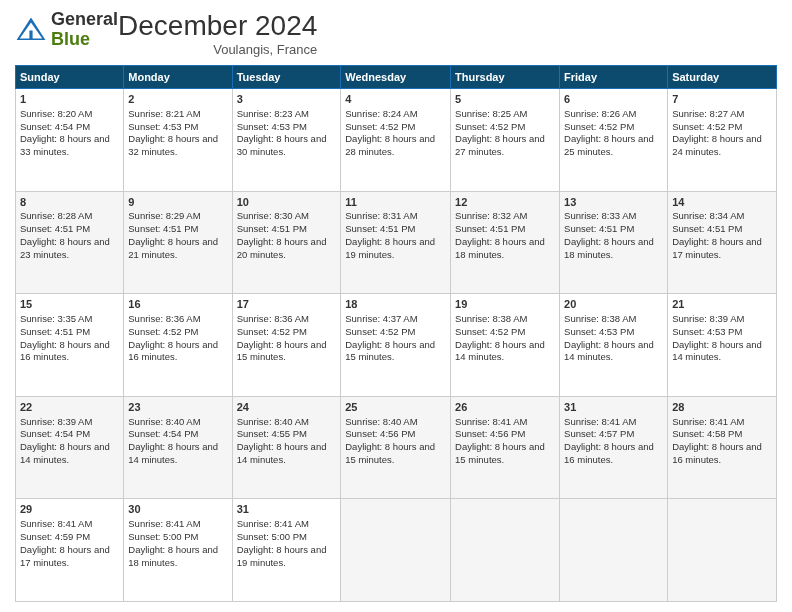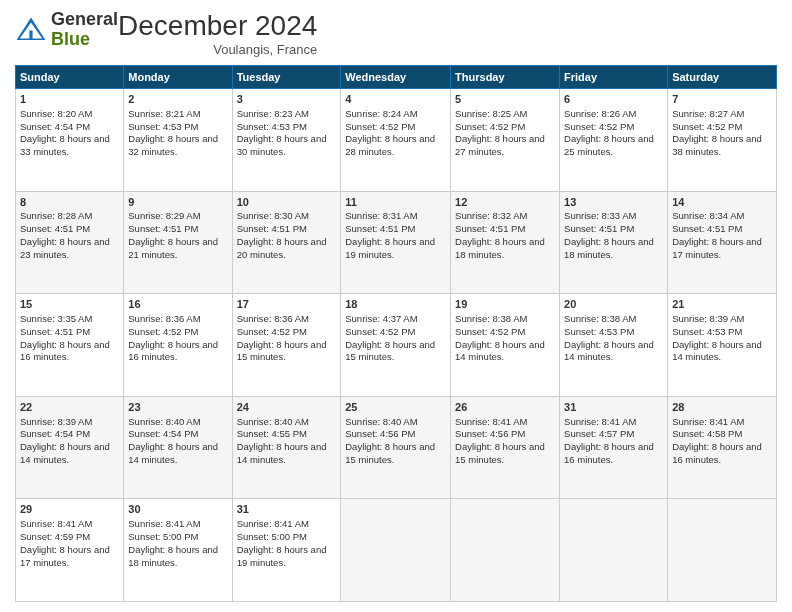--- a/index.html
+++ b/index.html
@@ -125,21 +125,21 @@
       </tr>
     </thead>
     <tbody id="calendar-body">
     <tr>
           <td><span class="day-num">1</span><span>Sunrise: 8:20 AM</span><br><span>Sunset: 4:54 PM</span><br><span>Daylight: 8 hours and 33 minutes.</span></td>
           <td><span class="day-num">2</span><span>Sunrise: 8:21 AM</span><br><span>Sunset: 4:53 PM</span><br><span>Daylight: 8 hours and 32 minutes.</span></td>
           <td><span class="day-num">3</span><span>Sunrise: 8:23 AM</span><br><span>Sunset: 4:53 PM</span><br><span>Daylight: 8 hours and 30 minutes.</span></td>
           <td><span class="day-num">4</span><span>Sunrise: 8:24 AM</span><br><span>Sunset: 4:52 PM</span><br><span>Daylight: 8 hours and 28 minutes.</span></td>
           <td><span class="day-num">5</span><span>Sunrise: 8:25 AM</span><br><span>Sunset: 4:52 PM</span><br><span>Daylight: 8 hours and 27 minutes.</span></td>
           <td><span class="day-num">6</span><span>Sunrise: 8:26 AM</span><br><span>Sunset: 4:52 PM</span><br><span>Daylight: 8 hours and 25 minutes.</span></td>
-          <td><span class="day-num">7</span><span>Sunrise: 8:27 AM</span><br><span>Sunset: 4:52 PM</span><br><span>Daylight: 8 hours and 38 minutes.</span></td>
+          <td><span class="day-num">7</span><span>Sunrise: 8:27 AM</span><br><span>Sunset: 4:52 PM</span><br><span>Daylight: 8 hours and 24 minutes.</span></td>
         </tr>
         <tr>
           <td><span class="day-num">8</span><span>Sunrise: 8:28 AM</span><br><span>Sunset: 4:51 PM</span><br><span>Daylight: 8 hours and 23 minutes.</span></td>
           <td><span class="day-num">9</span><span>Sunrise: 8:29 AM</span><br><span>Sunset: 4:51 PM</span><br><span>Daylight: 8 hours and 21 minutes.</span></td>
           <td><span class="day-num">10</span><span>Sunrise: 8:30 AM</span><br><span>Sunset: 4:51 PM</span><br><span>Daylight: 8 hours and 20 minutes.</span></td>
           <td><span class="day-num">11</span><span>Sunrise: 8:31 AM</span><br><span>Sunset: 4:51 PM</span><br><span>Daylight: 8 hours and 19 minutes.</span></td>
           <td><span class="day-num">12</span><span>Sunrise: 8:32 AM</span><br><span>Sunset: 4:51 PM</span><br><span>Daylight: 8 hours and 18 minutes.</span></td>
           <td><span class="day-num">13</span><span>Sunrise: 8:33 AM</span><br><span>Sunset: 4:51 PM</span><br><span>Daylight: 8 hours and 18 minutes.</span></td>
           <td><span class="day-num">14</span><span>Sunrise: 8:34 AM</span><br><span>Sunset: 4:51 PM</span><br><span>Daylight: 8 hours and 17 minutes.</span></td>
         </tr>

